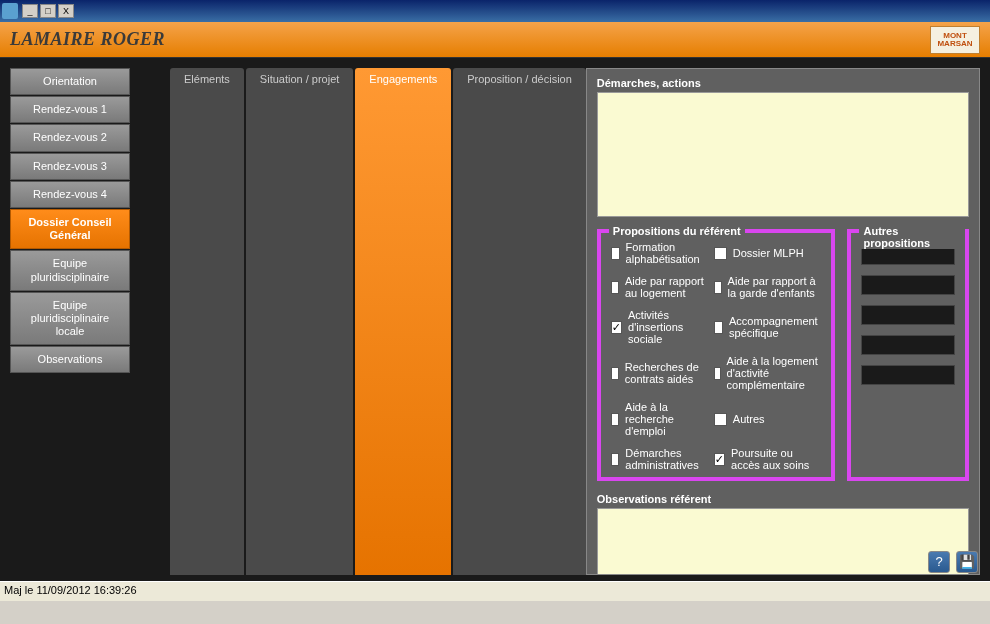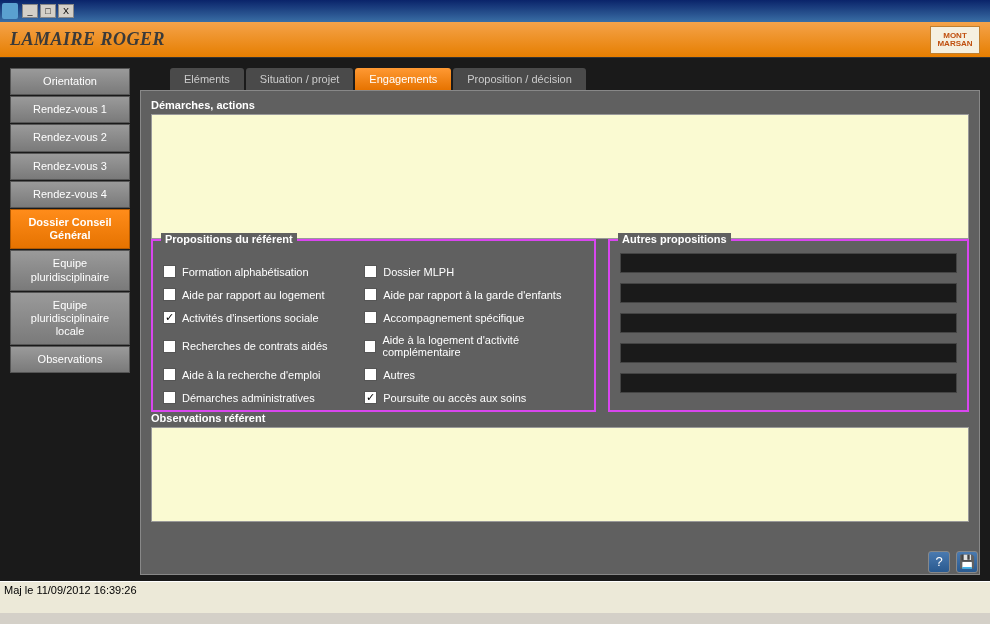--- a/index.html
+++ b/index.html
@@ -14,49 +14,49 @@
   .header-bar { height: 36px; background: linear-gradient(to bottom, #f5a34a, #e67e00); display: flex; align-items: center; padding: 0 10px; border-bottom: 1px solid #333; }
   .header-name { font-style: italic; font-weight: bold; font-size: 18px; color: #3a3a3a; flex: 1; font-family: Georgia, 'Times New Roman', serif; letter-spacing: 0.5px; }
   .header-logo { width: 50px; height: 28px; background: #f5f0e0; border: 1px solid #c08030; display: flex; align-items: center; justify-content: center; font-size: 8px; color: #c05010; font-weight: bold; text-align: center; line-height: 1; }
   
   .main-area { background: #1a1a1a; height: 523px; padding: 10px 10px 6px 10px; display: flex; gap: 10px; position: relative; }
   
   .sidebar { width: 120px; display: flex; flex-direction: column; gap: 1px; }
   .side-btn { background: linear-gradient(to bottom, #9a9a9a, #7a7a7a); color: #fff; font-size: 11px; text-align: center; padding: 6px 4px; border: 1px solid #555; cursor: pointer; line-height: 1.2; }
   .side-btn.active { background: linear-gradient(to bottom, #ff8c1a, #e67300); color: #fff; font-weight: bold; border-color: #b35900; }
   
-  .content { flex: 1; display: flex; flex-direction: column; }
+  .content { flex: 1; display: flex; flex-direction: row; }
   .tabs { display: flex; gap: 2px; margin-left: 30px; }
   .tab { background: #4a4a4a; color: #ccc; font-size: 11px; padding: 5px 14px; border-radius: 3px 3px 0 0; cursor: pointer; }
   .tab.active { background: linear-gradient(to bottom, #ff9933, #e67300); color: #fff; font-weight: normal; }
   
-  .panel { background: #606060; border: 1px solid #888; flex: 1; padding: 8px 10px 10px 10px; display: flex; flex-direction: column; gap: 0; overflow: hidden; }
+  .panel { background: #606060; border: 1px solid #888; flex: 1; padding: 8px 10px 10px 10px; display: flex; flex-direction: column; gap: 12px; overflow: hidden; }
   
   .sec-label { color: #fff; font-size: 11px; font-weight: bold; margin-bottom: 3px; }
   .big-text { background: #fafad2; border: 1px solid #999; width: 100%; }
   .demarches-box { height: 125px; }
   .obs-box { height: 95px; }
   
   .mid-row { display: flex; gap: 12px; }
   
-  .fieldset { border: 2px solid #d946ef; padding: 8px 10px 6px 10px; position: relative; }
+  .fieldset { border: 4px solid #d946ef; padding: 8px 10px 6px 10px; position: relative; }
   .fieldset-legend { position: absolute; top: -8px; left: 8px; background: #606060; color: #fff; font-size: 11px; font-weight: bold; padding: 0 4px; }
   
   .props { flex: 1.25; }
-  .props-grid { display: grid; grid-template-columns: 1fr 1.15fr; column-gap: 10px; row-gap: 10px; margin-top: 16px; }
+  .props-grid { display: grid; grid-template-columns: 1fr 1.15fr; column-gap: 10px; row-gap: 10px; }
   .chk-row { display: flex; align-items: center; gap: 6px; color: #fff; font-size: 11px; }
   .chk { width: 13px; height: 13px; background: #fff; border: 1px solid #555; display: inline-flex; align-items: center; justify-content: center; font-size: 11px; color: #000; cursor: pointer; line-height: 1; }
   
   .autres { flex: 1; }
   .dark-input { background: #1a1a1a; border: 1px solid #444; height: 20px; width: 100%; margin-bottom: 10px; }
   
   .footer-icons { position: absolute; right: 12px; bottom: 8px; display: flex; gap: 6px; }
   .foot-btn { width: 22px; height: 22px; background: linear-gradient(to bottom, #4a7ab0, #2a5a90); border: 1px solid #888; border-radius: 3px; color: #fff; font-size: 13px; text-align: center; line-height: 20px; cursor: pointer; }
   
-  .statusbar { height: 32px; background: #ece9d8; border-top: 1px solid #fff; font-size: 11px; padding: 2px 4px; color: #000; }
+  .statusbar { height: 20px; background: #ece9d8; border-top: 1px solid #fff; font-size: 11px; padding: 2px 4px; color: #000; }
 </style>
 </head>
 <body>
 
 <div class="titlebar">
   <span class="titlebar-icon"></span>
   <div class="win-controls">
     <div class="win-btn">_</div>
     <div class="win-btn">□</div>
     <div class="win-btn">X</div>

